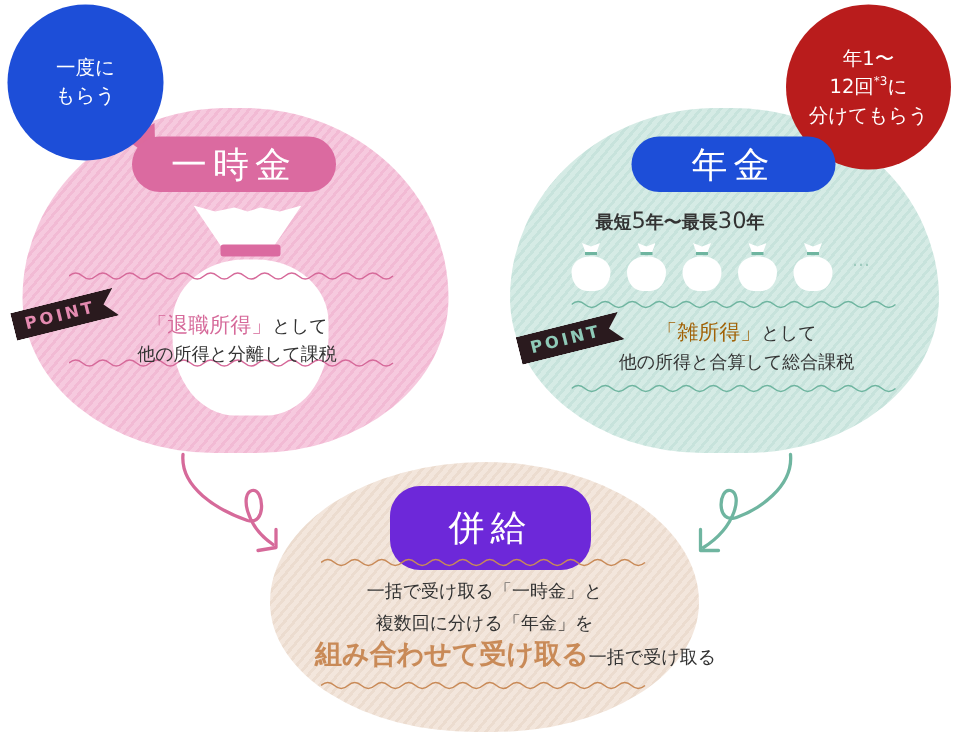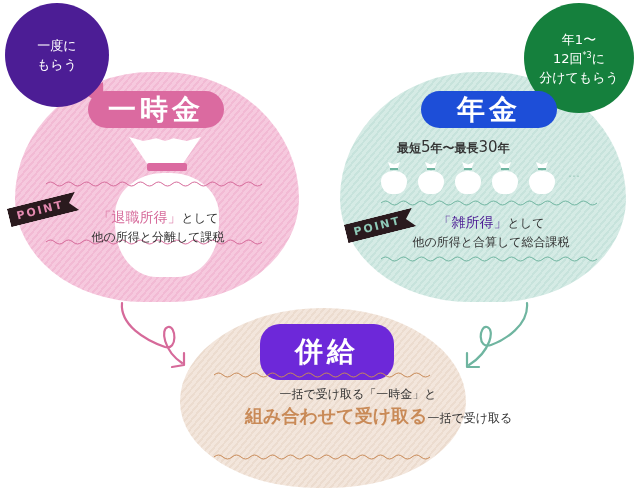--- a/index.html
+++ b/index.html
@@ -26,38 +26,38 @@
     border-radius:50% 50% 48% 48% / 52% 52% 48% 48%;
     background: repeating-linear-gradient(-50deg, #f3e6dc 0px, #f3e6dc 3px, #ecdccf 3px, #ecdccf 5px);
   }
 
   
   .bubble {
     position:absolute; border-radius:50%;
     color:#fff; font-size:13px; line-height:19px; text-align:center;
     display:flex; flex-direction:column; justify-content:center; align-items:center;
   }
-  .bubble-pink { left:5px; top:3px; width:104px; height:104px; background:#4c1d95; }
-  .bubble-teal { left:524px; top:3px; width:110px; height:110px; background:#15803d; }
+  .bubble-pink { left:5px; top:3px; width:104px; height:104px; background:#1d4ed8; }
+  .bubble-teal { left:524px; top:3px; width:110px; height:110px; background:#b91c1c; }
   .bubble-tail-pink {
     position:absolute; left:88px; top:86px; width:0; height:0;
     border-left:10px solid transparent; border-right:12px solid transparent;
     border-top:22px solid #dc6a9e; transform:rotate(-30deg);
   }
   .bubble-tail-teal {
     position:absolute; left:527px; top:90px; width:0; height:0;
     border-left:12px solid transparent; border-right:10px solid transparent;
     border-top:22px solid #78b9a6; transform:rotate(35deg);
   }
   .sup { font-size:8px; vertical-align:super; line-height:0; }
 
   
   .pill {
     position:absolute; border-radius:20px; color:#fff;
-    font-size:28px; font-weight:bold; letter-spacing:4px;
+    font-size:24px; font-weight:normal; letter-spacing:4px;
     display:flex; align-items:center; justify-content:center;
   }
   .pill-pink { left:88px; top:91px; width:136px; height:37px; background:#db6aa0; }
   .pill-teal { left:421px; top:91px; width:136px; height:37px; background:#1d4ed8; }
   .pill-brown { left:260px; top:324px; width:134px; height:56px; background:#6d28d9; }
 
   
   .bag-big { position:absolute; left:115px; top:137px; width:100px; height:140px; }
   .bag-neck {
     position:absolute; left:14px; top:0; width:72px; height:34px; background:#fff;
@@ -78,21 +78,21 @@
   .sbag .body { position:absolute; left:0; top:9px; width:26px; height:23px; background:#fff;
     border-radius:45% 45% 40% 40% / 45% 45% 55% 55%; }
   .dots { color:#9cc9bc; font-size:12px; letter-spacing:1px; margin-left:2px; padding-bottom:14px; }
 
   
   .wave { position:absolute; height:8px; }
 
   
   .txt { position:absolute; text-align:center; color:#333; font-size:12px; line-height:19px; white-space:nowrap; }
   .hl-pink { color:#d66a9a; font-size:14px; }
-  .hl-teal { color:#4c1d95; font-size:14px; }
+  .hl-teal { color:#a16207; font-size:14px; }
   .hl-brown { color:#c98a57; font-size:18px; font-weight:bold; }
   .period { position:absolute; left:397px; top:138px; font-size:12px; color:#333; white-space:nowrap; font-weight:bold; }
   .period .num { font-size:15px; font-weight:normal; }
 
   
   .ribbon {
     position:absolute; background:#2a1a1e; font-size:11px; font-weight:bold; letter-spacing:2px;
     padding:3px 14px 3px 8px; transform:rotate(-14deg);
     clip-path: polygon(0 0, 100% 0, 88% 50%, 100% 100%, 0 100%);
   }
@@ -189,22 +189,23 @@
 <div class="txt" style="left:78px;top:196px;width:160px;margin-top:12px;">
   <div><span class="hl-pink">「退職所得」</span><span>として</span></div>
   <div>他の所得と分離して課税</div>
 </div>
 
 <div class="txt" style="left:396px;top:213px;width:190px;">
   <div><span class="hl-teal">「雑所得」</span><span>として</span></div>
   <div>他の所得と合算して総合課税</div>
 </div>
 
-<div class="txt" style="left:210px;top:384px;width:226px;line-height:21px;margin-left:35px;">
+<div class="txt" style="left:210px;top:384px;width:226px;line-height:21px;">
   <div>一括で受け取る「一時金」と</div>
+  <div>複数回に分ける「年金」を</div>
   <div><span class="hl-brown">組み合わせて受け取る</span><span>一括で受け取る</span></div>
 </div>
 
 <svg class="arrow" style="left:110px;top:295px;" width="80" height="80">
   <path d="M12 8 C 10 30, 35 45, 55 52 C 68 56, 66 30, 58 32 C 50 34, 54 56, 72 68" fill="none" stroke="#d66a9a" stroke-width="2.2" stroke-linecap="round"></path>
   <path d="M62 72 L74 70 L74 58" fill="none" stroke="#d66a9a" stroke-width="2.2" stroke-linecap="round" stroke-linejoin="round"></path>
 </svg>
 <svg class="arrow" style="left:455px;top:295px;" width="80" height="80">
   <path d="M72 8 C 74 30, 50 45, 36 50 C 22 55, 24 30, 32 32 C 40 34, 36 56, 14 70" fill="none" stroke="#6fb5a0" stroke-width="2.2" stroke-linecap="round"></path>
   <path d="M12 58 L12 72 L24 72" fill="none" stroke="#6fb5a0" stroke-width="2.2" stroke-linecap="round" stroke-linejoin="round"></path>

